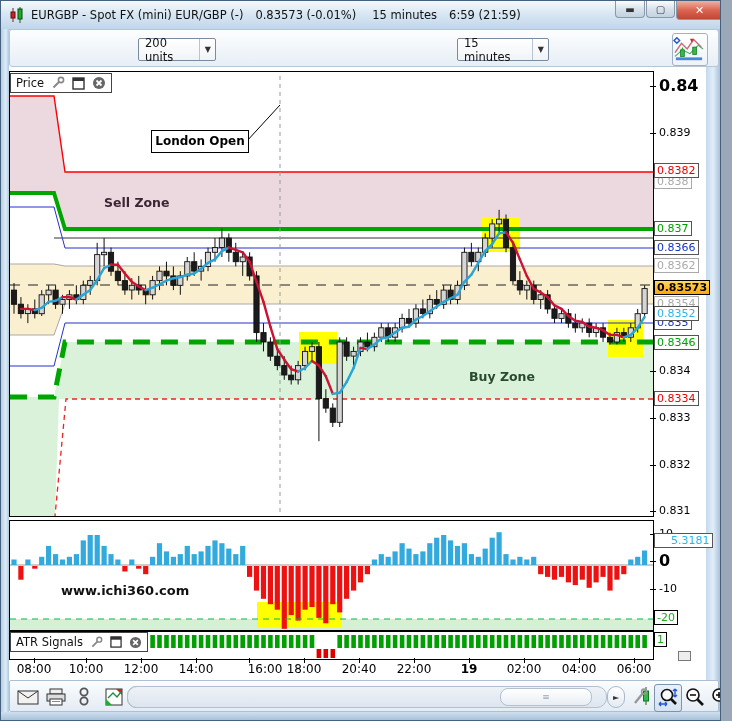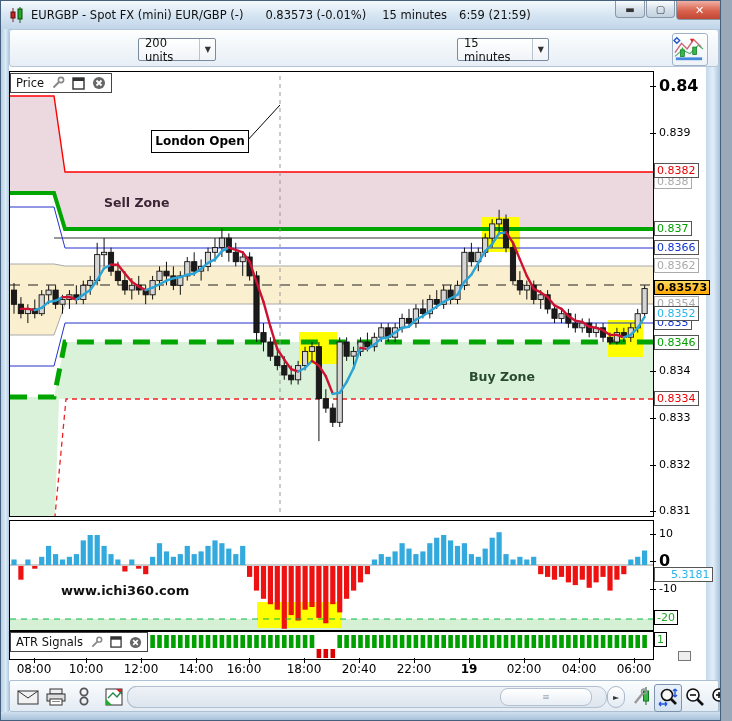--- a/index.html
+++ b/index.html
@@ -85,21 +85,21 @@
 <div class="window">
 
   <div class="titlebar">
     <svg class="appicon" viewBox="0 0 18 18">
       <line x1="5" y1="2" x2="5" y2="16" stroke="#7a2020" stroke-width="1"></line>
       <rect x="3" y="6" width="4" height="6" fill="#cc2222" stroke="#5a1010"></rect>
       <line x1="12" y1="1" x2="12" y2="17" stroke="#1a5a1a" stroke-width="1"></line>
       <rect x="10" y="3" width="4" height="10" fill="#22aa22" stroke="#0a4a0a"></rect>
     </svg>
     <span class="tseg">EURGBP - Spot FX (mini) EUR/GBP (-)</span>
-    <span class="tseg" style="margin-left:22px;">0.83573 (-0.01%)</span>
+    <span class="tseg" style="margin-left:12px;">0.83573 (-0.01%)</span>
     <span class="tseg" style="margin-left:16px;">15 minutes</span>
     <span class="tseg" style="margin-left:12px;">6:59 (21:59)</span>
     <div class="winbtns">
       <div class="wbtn min">▬</div>
       <div class="wbtn max">▢</div>
       <div class="wbtn close">✕</div>
     </div>
   </div>
 
   <div class="frameL"></div>
@@ -690,36 +690,36 @@
       <div class="al plain" style="top: 457px;">0.832</div>
       <div class="atick" style="top: 464px;"></div>
       <div class="al plain" style="top: 503px;">0.831</div>
       <div class="atick" style="top: 510px;"></div>
       <div class="al plain" style="top: 526px;">10</div>
       <div class="atick" style="top: 533px;"></div>
       <div class="al bold" style="top: 553px;">0</div>
       <div class="atick" style="top: 560px;"></div>
       <div class="al plain" style="top: 581px;">-10</div>
       <div class="atick" style="top: 588px;"></div>
-      <div class="al boxed cyan" style="top: 566px; padding-left: 16px;">5.3181</div>
+      <div class="al boxed cyan" style="top: 532px; padding-left: 16px;">5.3181</div>
       <div class="al boxed greenbox" style="top: 609px;">-20</div>
       <div class="al boxed greenbox" style="top: 631px;">1</div>
     </div>
   <div class="atrtag"></div>
 
   <div id="timeLayer">
       <div class="tl" style="left: 33px;">08:00</div>
       <div class="ttick" style="left: 33px;"></div>
       <div class="tl" style="left: 85px;">10:00</div>
       <div class="ttick" style="left: 85px;"></div>
       <div class="tl" style="left: 140px;">12:00</div>
       <div class="ttick" style="left: 140px;"></div>
       <div class="tl" style="left: 195px;">14:00</div>
       <div class="ttick" style="left: 195px;"></div>
-      <div class="tl" style="left: 243px;">16:00</div>
+      <div class="tl" style="left: 264px;">16:00</div>
       <div class="ttick" style="left: 248px;"></div>
       <div class="tl" style="left: 303px;">18:00</div>
       <div class="ttick" style="left: 303px;"></div>
       <div class="tl" style="left: 358px;">20:40</div>
       <div class="ttick" style="left: 358px;"></div>
       <div class="tl" style="left: 413px;">22:00</div>
       <div class="ttick" style="left: 413px;"></div>
       <div class="tl b" style="left: 468px;">19</div>
       <div class="ttick" style="left: 468px;"></div>
       <div class="tl" style="left: 523px;">02:00</div>

